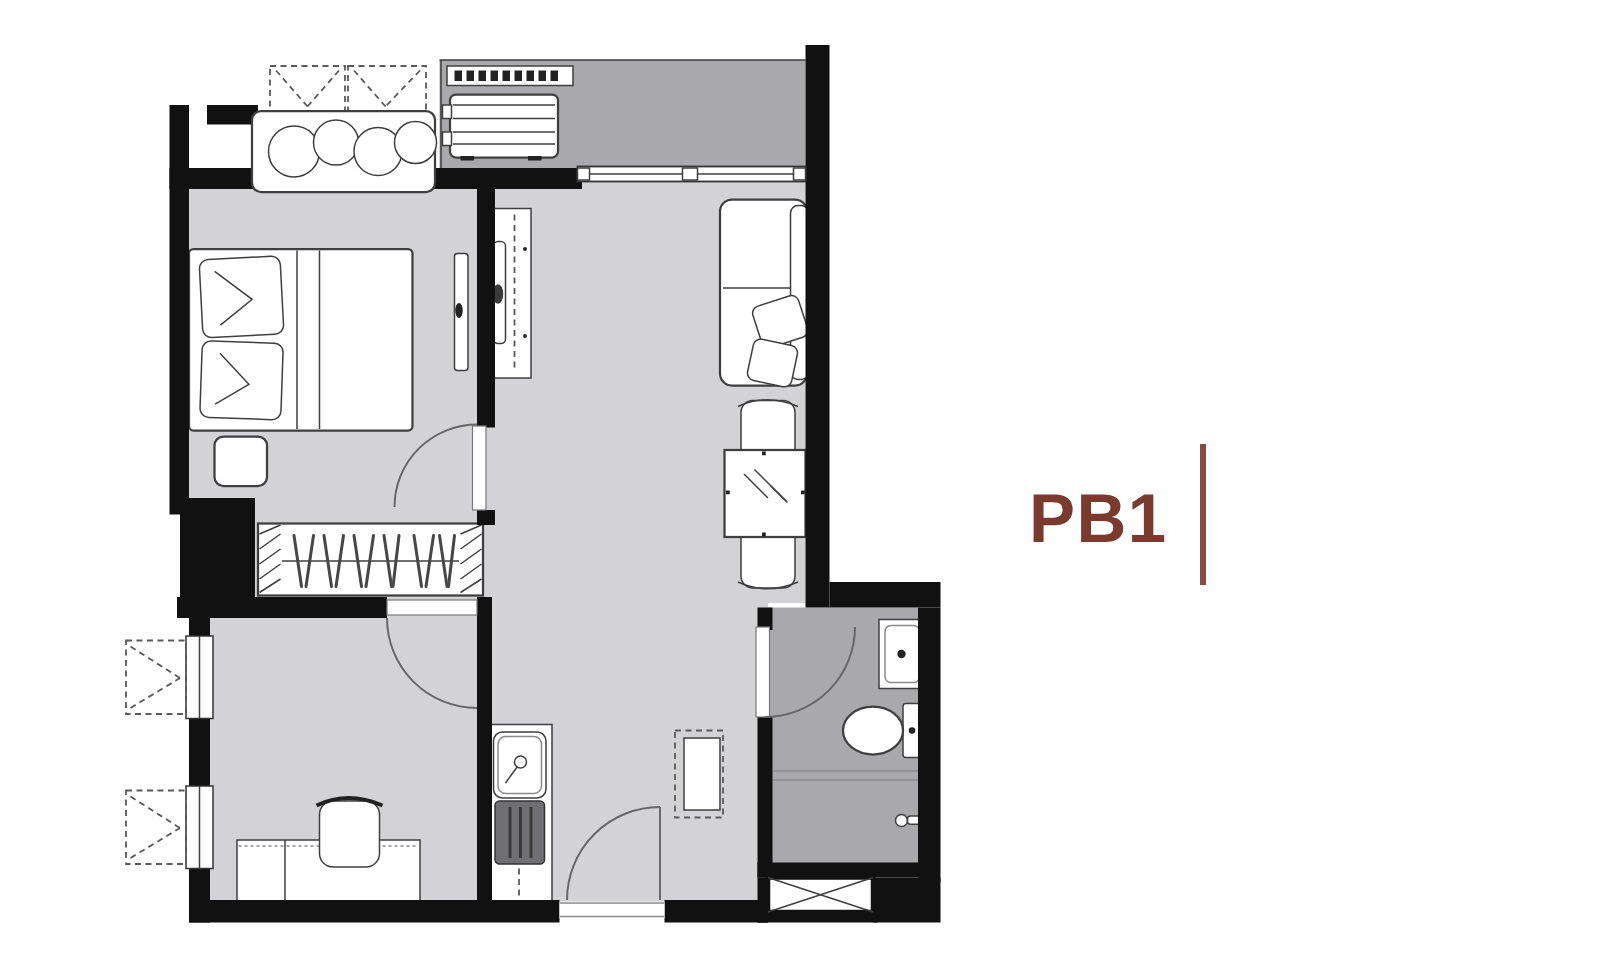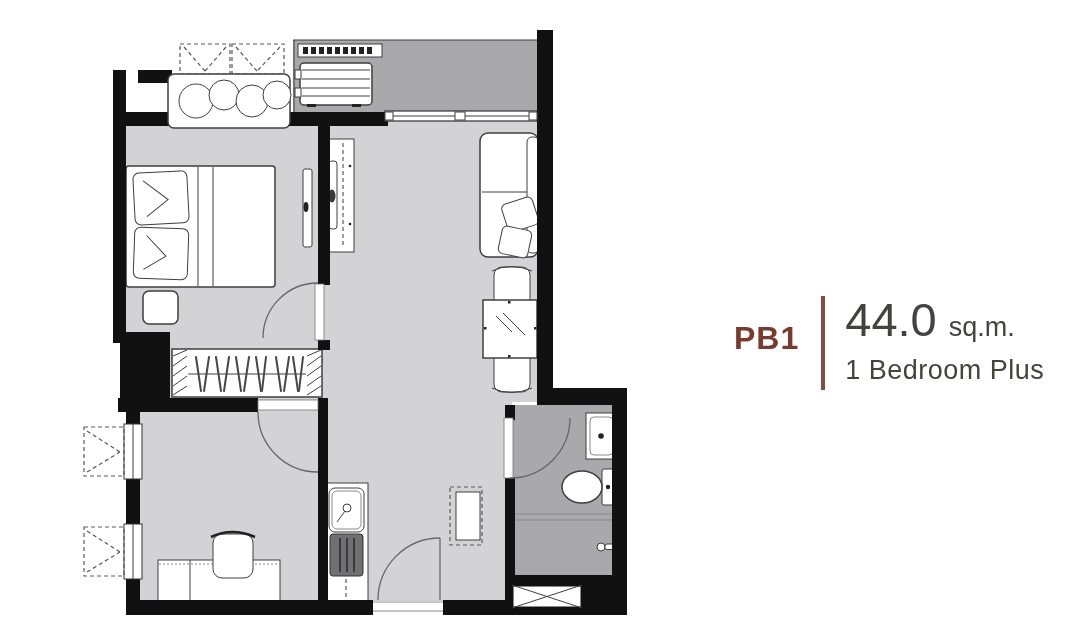--- a/index.html
+++ b/index.html
@@ -10,22 +10,22 @@
   .floor{fill:var(--c-floor,#d3d3d5);}
   .floor-dark{fill:var(--c-floor_dark,#a9a9ab);}
   .fx{fill:#fff;stroke:#3f3f3f;stroke-width:1.5;}
   .fxt{fill:#fff;stroke:#3f3f3f;stroke-width:1;}
   .ln{stroke:#3f3f3f;fill:none;stroke-width:1;}
   .lt{stroke:#8a8a8c;fill:none;stroke-width:1;}
   .dash{stroke:#5a5a5a;stroke-dasharray:4 3;fill:none;stroke-width:1.2;}
   .arc{stroke:#666;fill:none;stroke-width:1.3;}
   .dk{fill:#222;stroke:none;}
   .info{position:absolute;left:686px;top:296px;display:flex;}
-  .code{font-size:32px;font-weight:bold;letter-spacing:1px;color:var(--c-unit_code,#7b3a2e);
-        margin-top:26px;line-height:1;margin-left:48px;}
+  .code{font-size:46px;font-weight:bold;letter-spacing:1px;color:var(--c-unit_code,#7b3a2e);
+        margin-top:26px;line-height:1;}
   .divider{width:4px;height:94px;background:var(--c-divider,#8a4a3c);margin:0 20px 0 22px;}
   .details{display:flex;flex-direction:column;color:var(--c-info_text,#44433e);}
   .area-row{display:flex;align-items:baseline;line-height:1;}
   .area-value{font-size:47px;font-weight:400;}
   .area-unit{font-size:27px;margin-left:12px;}
   .type{font-size:27px;margin-top:12px;letter-spacing:0.5px;}
   .watermark{position:absolute;left:788px;top:544px;font-size:66px;font-weight:bold;
              letter-spacing:4px;color:var(--c-watermark,#dedede);line-height:1;}
 </style>
 </head>
@@ -296,23 +296,16 @@
   </g>
   <g>
     <rect x="504" y="418" width="9" height="60" fill="#fff" stroke="#777" stroke-width="0.8"></rect>
     <path class="arc" d="M 510,478 A 60 60 0 0 0 570,418"></path>
   </g>
 </svg>
 
   <div class="info">
     <div class="code">PB1</div>
     <div class="divider"></div>
-    <div class="details">
-      <div class="area-row">
-        <span class="area-value">44.0</span>
-        <span class="area-unit">sq.m.</span>
-      </div>
-      <div class="type">1 Bedroom Plus</div>
-    </div>
   </div>
 
 
 </div>
 
 </body></html>

